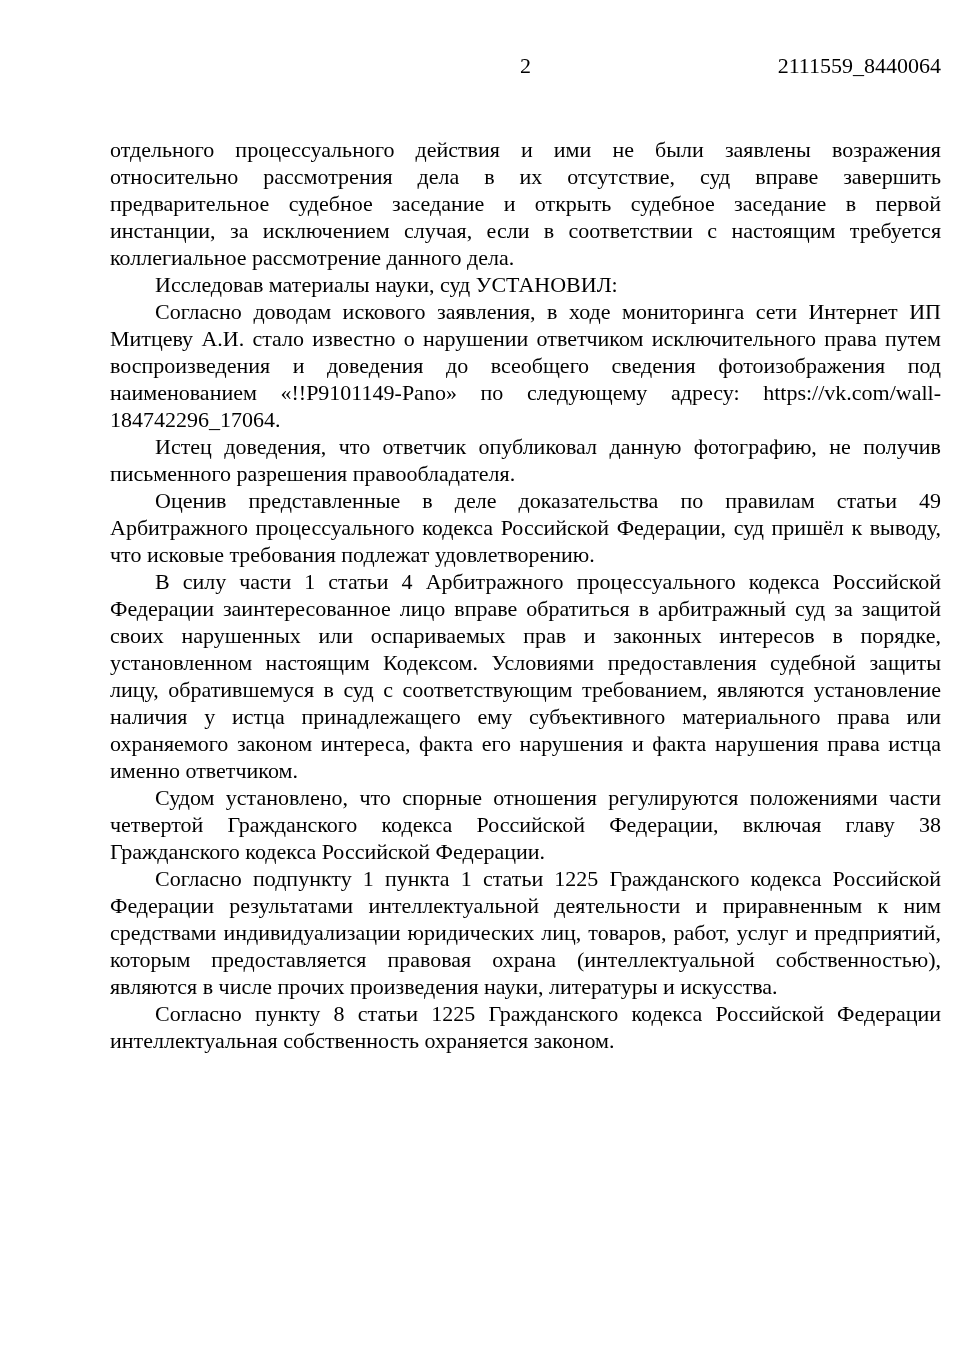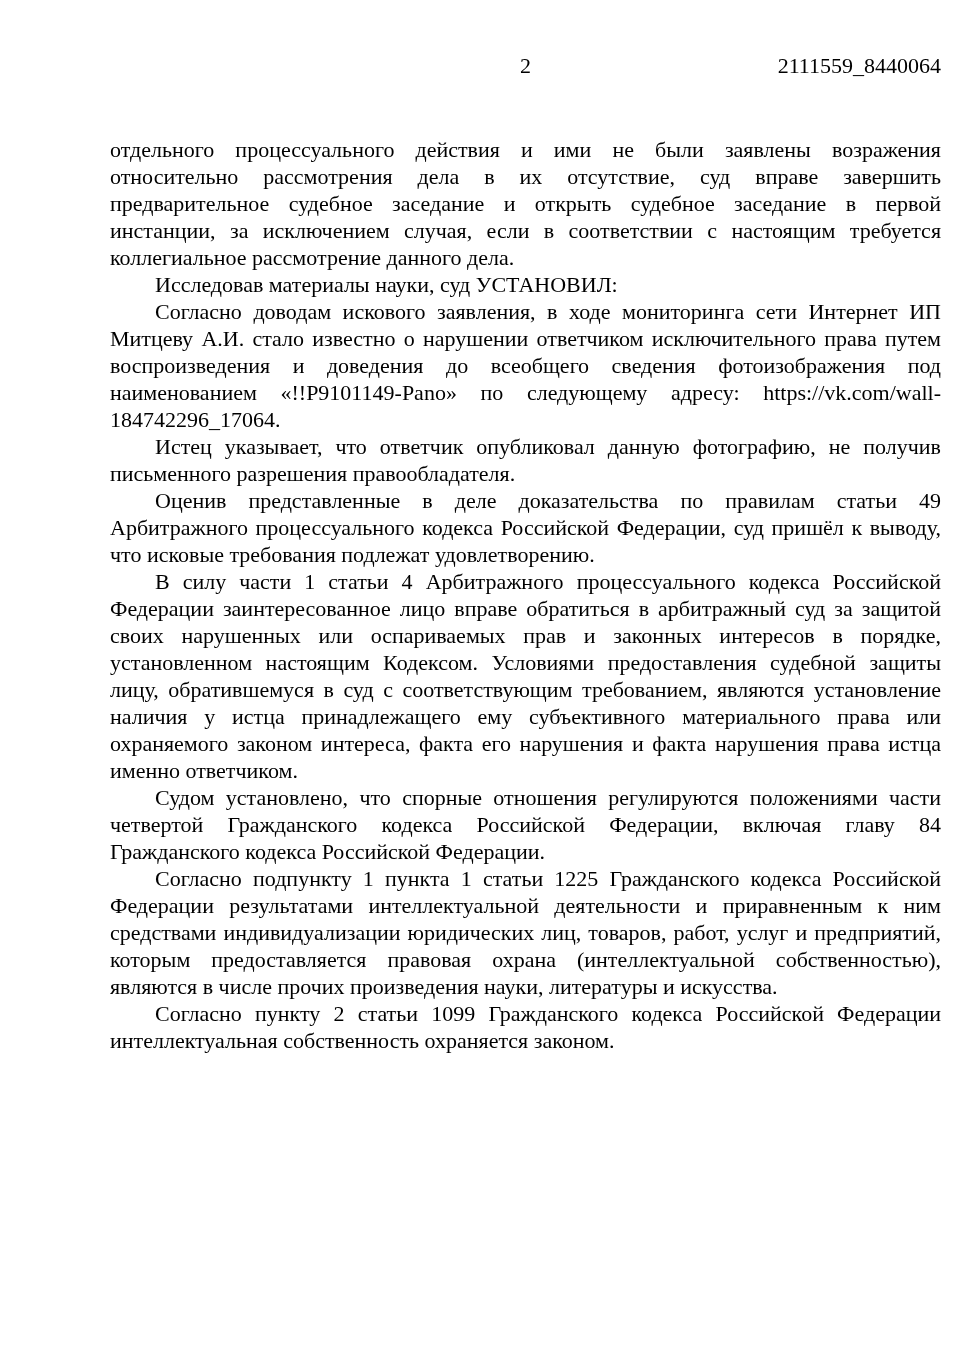--- a/index.html
+++ b/index.html
@@ -59,20 +59,20 @@
 
 <div class="page">
   <div class="header">
     <span class="page-num">2</span>
     <span class="doc-id">2111559_8440064</span>
   </div>
   <div class="content" id="content">
       <p class="para">отдельного процессуального действия и ими не были заявлены возражения относительно рассмотрения дела в их отсутствие, суд вправе завершить предварительное судебное заседание и открыть судебное заседание в первой инстанции, за исключением случая, если в соответствии с настоящим требуется коллегиальное рассмотрение данного дела.</p>
       <p class="para indent">Исследовав материалы науки, суд УСТАНОВИЛ:</p>
       <p class="para indent">Согласно доводам искового заявления, в ходе мониторинга сети Интернет ИП Митцеву А.И. стало известно о нарушении ответчиком исключительного права путем воспроизведения и доведения до всеобщего сведения фотоизображения под наименованием «!!P9101149-Pano» по следующему адресу: https://vk.com/wall-184742296_17064.</p>
-      <p class="para indent">Истец указывает, что ответчик опубликовал данную фотографию, не получив письменного разрешения правообладателя.</p>
+      <p class="para indent">Истец доведения, что ответчик опубликовал данную фотографию, не получив письменного разрешения правообладателя.</p>
       <p class="para indent">Оценив представленные в деле доказательства по правилам статьи 49 Арбитражного процессуального кодекса Российской Федерации, суд пришёл к выводу, что исковые требования подлежат удовлетворению.</p>
       <p class="para indent">В силу части 1 статьи 4 Арбитражного процессуального кодекса Российской Федерации заинтересованное лицо вправе обратиться в арбитражный суд за защитой своих нарушенных или оспариваемых прав и законных интересов в порядке, установленном настоящим Кодексом. Условиями предоставления судебной защиты лицу, обратившемуся в суд с соответствующим требованием, являются установление наличия у истца принадлежащего ему субъективного материального права или охраняемого законом интереса, факта его нарушения и факта нарушения права истца именно ответчиком.</p>
-      <p class="para indent">Судом установлено, что спорные отношения регулируются положениями части четвертой Гражданского кодекса Российской Федерации, включая главу 84 Гражданского кодекса Российской Федерации.</p>
+      <p class="para indent">Судом установлено, что спорные отношения регулируются положениями части четвертой Гражданского кодекса Российской Федерации, включая главу 38 Гражданского кодекса Российской Федерации.</p>
       <p class="para indent">Согласно подпункту 1 пункта 1 статьи 1225 Гражданского кодекса Российской Федерации результатами интеллектуальной деятельности и приравненным к ним средствами индивидуализации юридических лиц, товаров, работ, услуг и предприятий, которым предоставляется правовая охрана (интеллектуальной собственностью), являются в числе прочих произведения науки, литературы и искусства.</p>
-      <p class="para indent">Согласно пункту 2 статьи 1099 Гражданского кодекса Российской Федерации интеллектуальная собственность охраняется законом.</p>
+      <p class="para indent">Согласно пункту 8 статьи 1225 Гражданского кодекса Российской Федерации интеллектуальная собственность охраняется законом.</p>
     </div>
 </div>
 
 </body></html>

